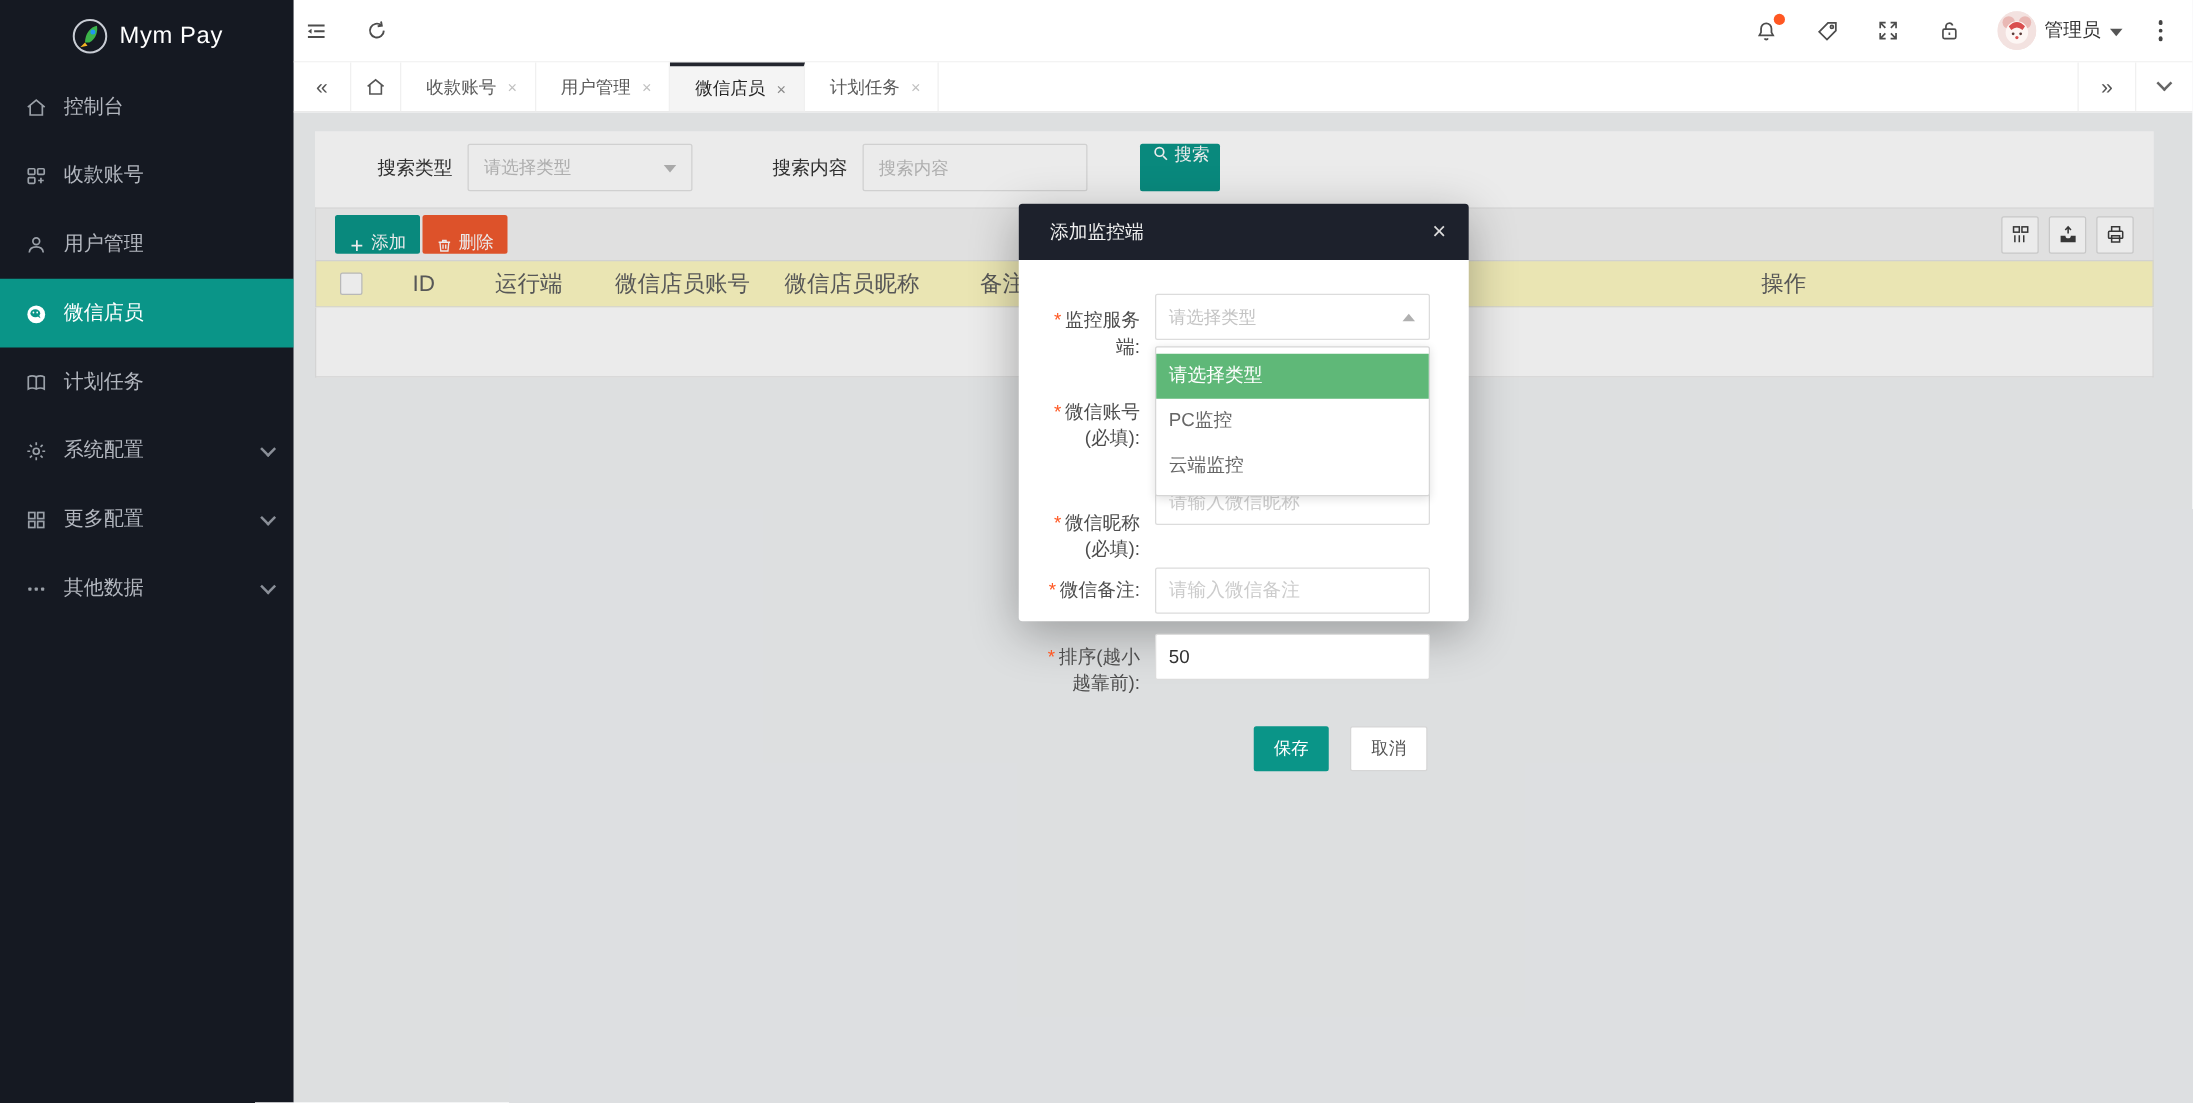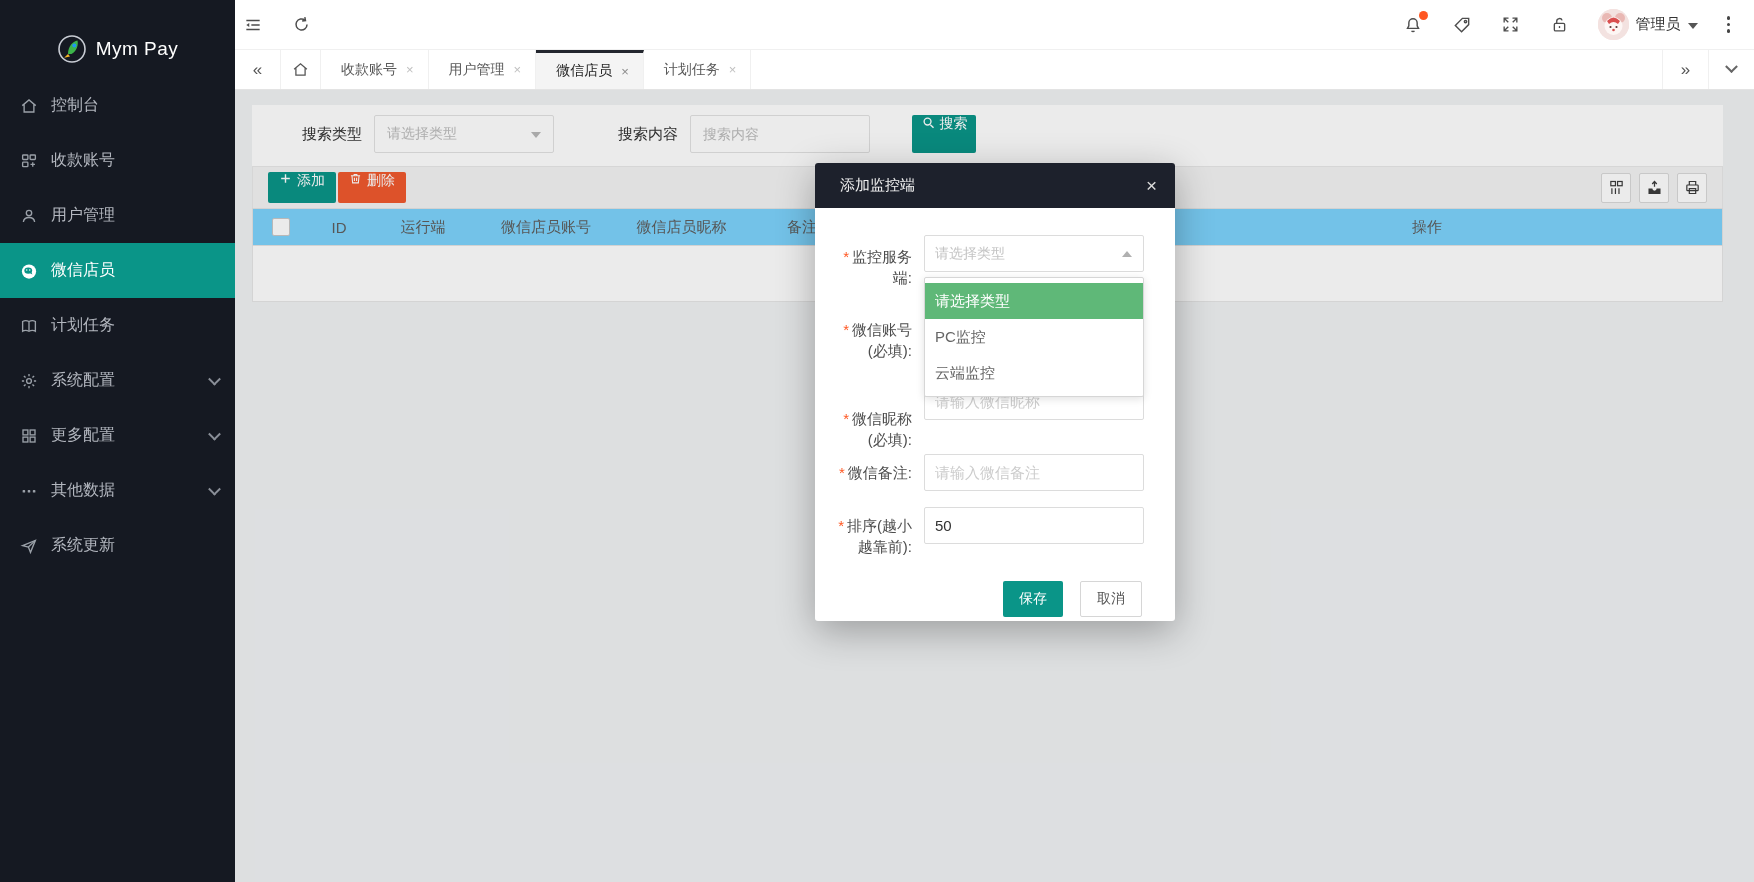--- a/index.html
+++ b/index.html
@@ -2,21 +2,21 @@
 <html><head>
 <meta charset="utf-8">
 <style>
 * { margin:0; padding:0; box-sizing:border-box; }
 html,body { width:1754px; height:882px; overflow:hidden; background:#fff;
   font-family:"Liberation Sans","DejaVu Sans",sans-serif; }
 .app { display:flex; width:1754px; height:882px; }
 
 
 .sidebar { width:235px; height:882px; background:#151922; flex:none; }
-.logo { height:58px; display:flex; align-items:center; justify-content:center; gap:9px;margin-top:20px; }
+.logo { height:58px; display:flex; align-items:center; justify-content:center; gap:9px; }
 .logo-text { color:#fff; font-size:19px; letter-spacing:.5px; }
 .menu-item { height:55px; display:flex; align-items:center; padding-left:20px;
   color:#b3b7bf; font-size:16px; position:relative; cursor:pointer; }
 .menu-item .mi-icon { width:18px; height:18px; color:#9aa0a8; flex:none; display:flex; }
 .menu-item .mi-label { margin-left:13px; }
 .menu-item.active { background:#0a9588; color:#fff; }
 .menu-item.active .mi-icon { color:#fff; }
 .mi-chev { position:absolute; right:16px; top:50%; width:9px; height:9px;
   border-right:2px solid #8a8f98; border-bottom:2px solid #8a8f98;
   transform:translateY(-70%) rotate(45deg); }
@@ -73,39 +73,39 @@
   border-top:6px solid #b8b8b8; }
 .s-input { width:180px; height:38px; border:1px solid #e2e2e2; border-radius:2px;
   margin-left:12px; padding:0 12px; font-size:14px; color:#333; outline:none; }
 .s-input::placeholder { color:#bdbdbd; }
 .btn-search { margin-left:42px; width:64px; height:38px; border:none; border-radius:2px;
   color:#fff; font-size:14px; display:flex; align-items:flex-start; justify-content:center;
   gap:4px; cursor:pointer; }
 .tbl-toolbar { height:42px; background:#f4f4f4; border:1px solid #e9e9e9;
   border-bottom:none; display:flex; align-items:center; padding:0 15px; }
 .btn-sm { height:31px; padding:0 11px; border:none; border-radius:2px; color:#fff;
-  font-size:14px; display:flex; align-items:flex-start; gap:5px; cursor:pointer; }
+  font-size:14px; display:flex; align-items:flex-end; gap:5px; cursor:pointer; }
 .btn-del { margin-left:2px; }
 .tt-right { margin-left:auto; display:flex; gap:8px; }
 .tt-ic { width:30px; height:30px; border:1px solid #d9d9d9; border-radius:2px;
   background:#fff; display:flex; align-items:center; justify-content:center;
   color:#3c3c3c; cursor:pointer; }
-.thead { display:flex; align-items:center; height:38px; background:#7dd3fc;
-  border:1px solid #e4e4e4; font-size:15px; color:#5f5f5f; }
+.thead { display:flex; align-items:center; height:38px; background:#fef9c3;
+  border:1px solid #e4e4e4; font-size:18px; color:#5f5f5f; }
 .th { text-align:center; white-space:nowrap; }
 .th-cb { width:55px; display:flex; justify-content:center; }
 .checkbox { width:18px; height:18px; background:#fff; border:1px solid #c8c8c8;
   border-radius:2px; cursor:pointer; }
 .tbody-empty { height:56px; background:#fff; border:1px solid #e6e6e6; border-top:none; }
 
 
 .shade { position:absolute; inset:0; background:rgba(0,0,0,0.08); z-index:5; }
 
 
-.modal { position:absolute; left:580px; top:73px; width:360px; height:458px;
+.modal { position:absolute; left:580px; top:73px; width:360px; height:334px;
   background:#fff; border-radius:3px; box-shadow:0 10px 38px rgba(0,0,0,.3); z-index:10; }
 .m-head { height:45px; background:#1d212c; border-radius:3px 3px 0 0; display:flex;
   align-items:center; padding:0 18px 0 25px; }
 .m-title { color:#f0f0f0; font-size:15px; }
 .m-close { margin-left:auto; color:#dcdcdc; font-size:19px; cursor:pointer; line-height:1; }
 .m-body { position:relative; height:429px; }
 .f-label { position:absolute; left:10px; width:87px; text-align:right; font-size:15px;
   line-height:21px; color:#4d4d4d; }
 .f-label .lbl-txt { white-space:pre-line; }
 .star { color:#ff5722; margin-right:3px; font-size:15px; }
@@ -227,29 +227,20 @@
         <span class="mi-icon">
           <svg width="18" height="18" viewBox="0 0 24 24" fill="currentColor">
               <rect x="3.5" y="10.7" width="3.4" height="3.4" rx="0.8"></rect>
               <rect x="10.3" y="10.7" width="3.4" height="3.4" rx="0.8"></rect>
               <rect x="17.1" y="10.7" width="3.4" height="3.4" rx="0.8"></rect>
             </svg>
         </span>
         <span class="mi-label">其他数据</span>
         <span class="mi-chev"></span>
       </div>
-      <div class="menu-item">
-        <span class="mi-icon">
-          <svg width="18" height="18" viewBox="0 0 24 24" fill="none" stroke="currentColor" stroke-width="1.8">
-              <path d="M3.5 11.5 L20.5 4.5 L14 20.5 L11.2 13.3 Z"></path>
-              <path d="M11.2 13.3 L20.5 4.5"></path>
-            </svg>
-        </span>
-        <span class="mi-label">系统更新</span>
-      </div>
     </nav>
   </aside>
 
   <div class="main">
 
     <header class="navbar">
       <span class="nav-ic">
         <svg width="20" height="20" viewBox="0 0 24 24" fill="none" stroke="currentColor" stroke-width="1.8">
             <path d="M4 6.5h16 M10 12h10 M4 17.5h16"></path>
             <path d="M7.5 9.5 L4 12 L7.5 14.5 Z" fill="currentColor" stroke="none"></path>

